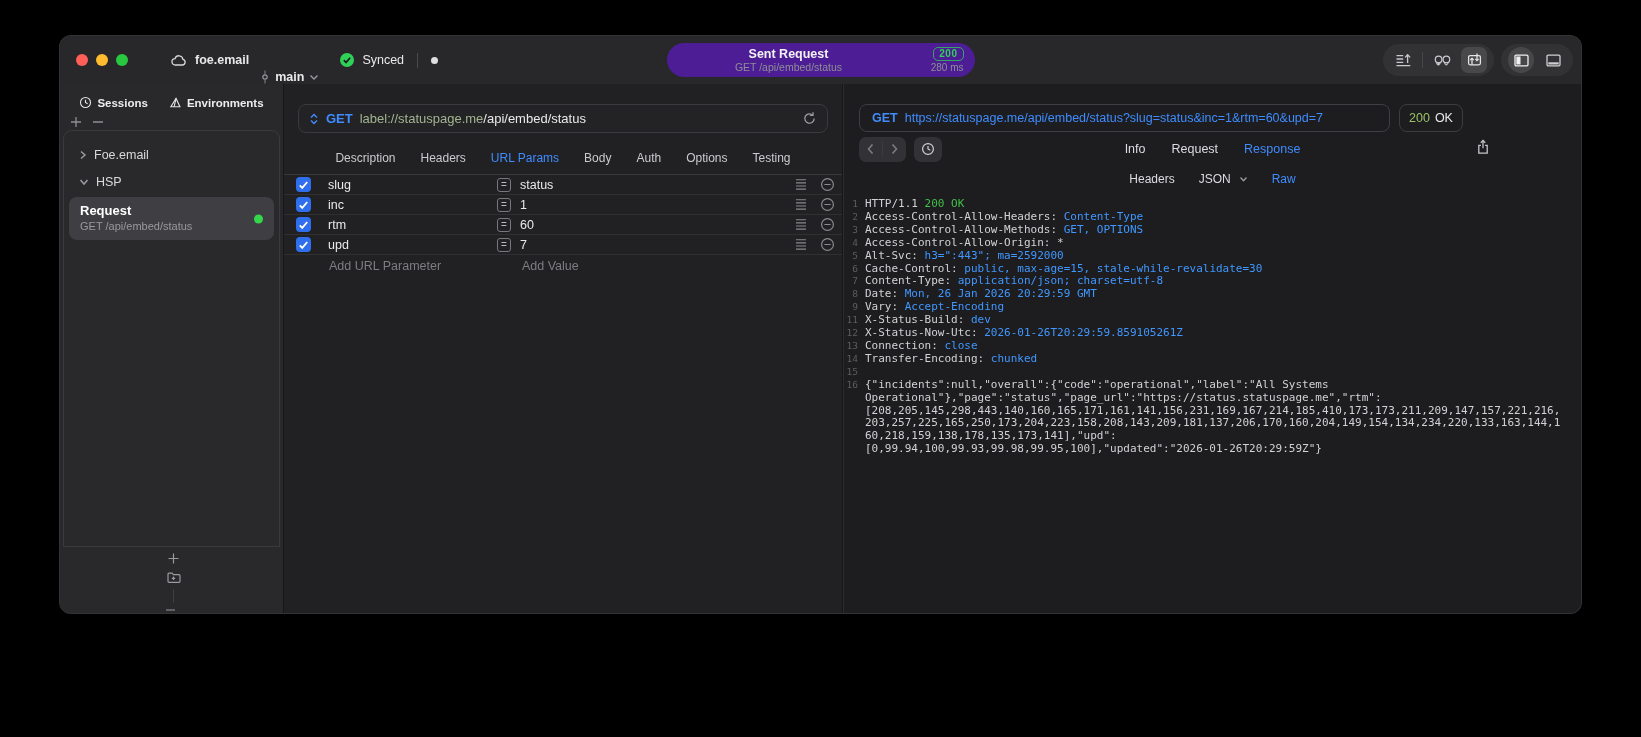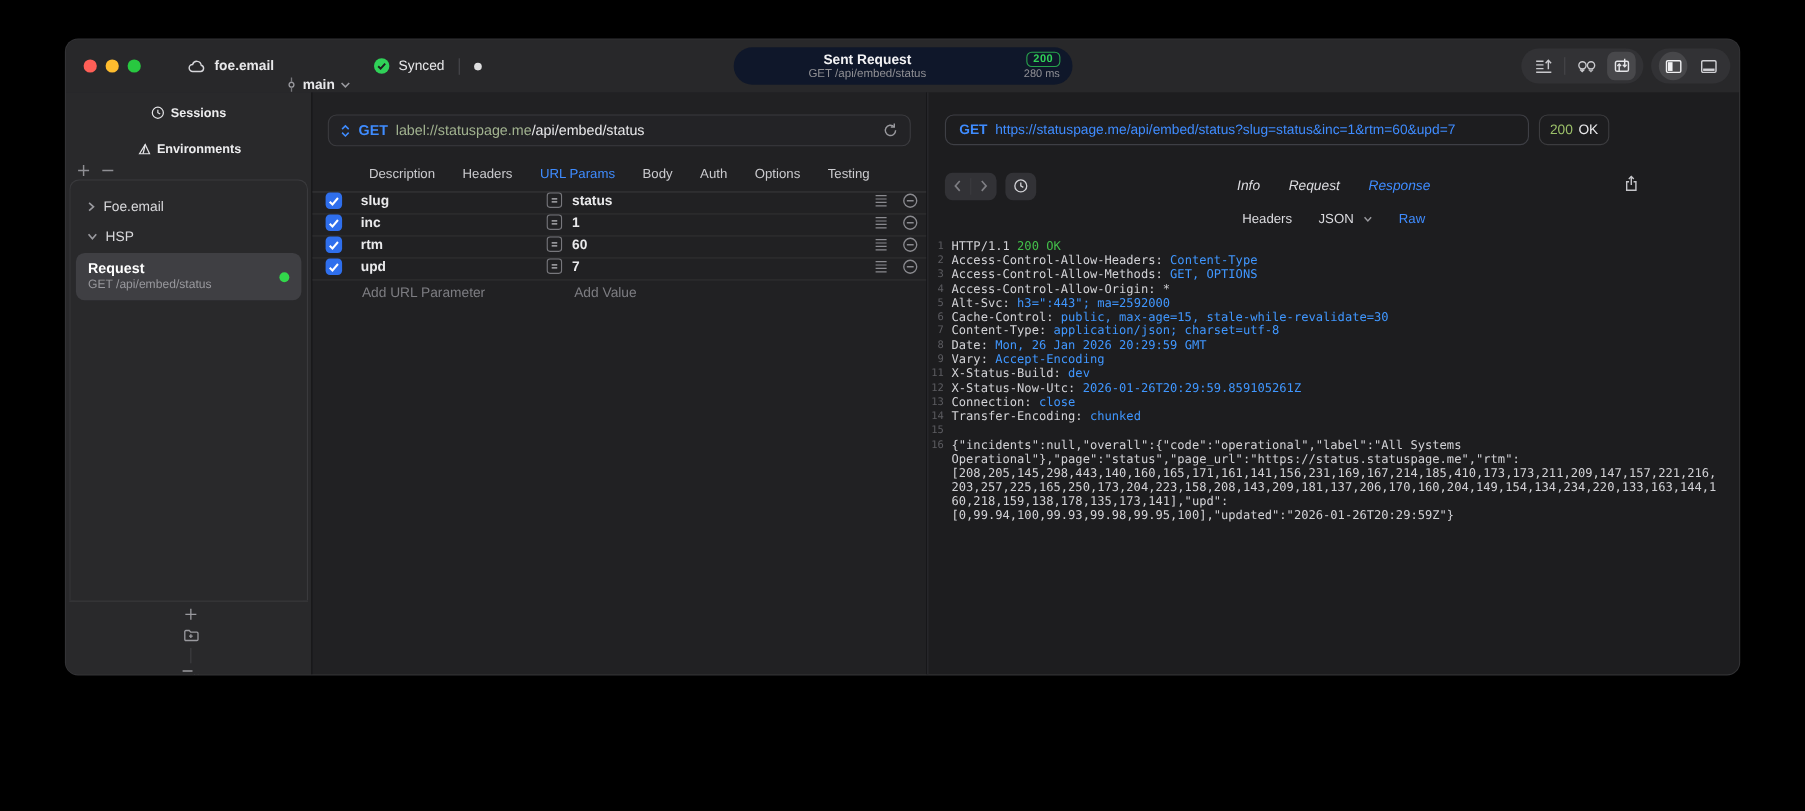--- a/index.html
+++ b/index.html
@@ -17,41 +17,41 @@
   .tl { width:12px; height:12px; border-radius:50%; }
   .tl.r { background:#ff5f57; } .tl.y { background:#febc2e; } .tl.g { background:#28c840; }
 
   .tb-left { position:absolute; left:110px; top:0; height:48px; display:flex; align-items:center; gap:7px; color:#e8e8ea; font-size:12.5px; }
   .tb-left .proj { font-weight:600; }
   .tb-left .branch { font-weight:600; margin-left:4px; }
   .tb-sep { width:1px; height:15px; background:#4a4a4e; margin:0 6px; }
   .tb-dot { width:7px; height:7px; border-radius:50%; background:#dededf; }
 
   .tb-center { position:absolute; left:50%; top:7px; transform:translateX(-50%); width:308px; height:34px;
-               background:#0f172a; border-radius:17px; }
+               background:#4c1d95; border-radius:17px; }
   .tc-main { position:absolute; left:0; right:64px; top:0; bottom:0; display:flex; flex-direction:column; align-items:center; justify-content:center; }
   .tc-title { font-size:12.5px; font-weight:600; color:#f2f2f4; line-height:14px; }
   .tc-sub { font-size:10.5px; color:#8f8f94; line-height:12px; }
   .tc-right { position:absolute; right:11px; top:4px; display:flex; flex-direction:column; align-items:flex-end; gap:1px; }
   .badge200 { font-size:10px; font-weight:700; color:#30d158; border:1px solid rgba(48,209,88,.75); border-radius:5px; padding:0 5px; line-height:12px; letter-spacing:.5px; }
   .tc-ms { font-size:10px; color:#8f8f94; }
 
   .tb-right { position:absolute; right:8px; top:8px; display:flex; gap:7px; align-items:center; }
   .tb-group { display:flex; align-items:center; background:#323235; border-radius:16px; height:32px; padding:0 7px; gap:6px; color:#c9c9cd; }
   .tb-ibtn { width:26px; height:26px; display:flex; align-items:center; justify-content:center; border-radius:7px; }
   .tb-ibtn.boxed { background:#48484b; }
   .tb-ibtn.round { background:#47474a; border-radius:50%; }
   .tb-gsep { width:1px; height:16px; background:#47474a; }
 
   
   .content { display:flex; height:564px; }
 
   
   .sidebar { width:223px; background:#29292b; display:flex; flex-direction:column; position:relative; }
-  .sb-tabs { display:flex; justify-content:center; gap:20px; margin-top:12px; align-items:center; color:#ededef; font-size:11.5px; font-weight:600;flex-direction:column; }
+  .sb-tabs { display:flex; justify-content:center; gap:20px; margin-top:12px; align-items:center; color:#ededef; font-size:11.5px; font-weight:600; }
   .sb-tab { display:flex; align-items:center; gap:5px; }
   .sb-pm { display:flex; gap:10px; margin:7px 0 2px 10px; color:#8f8f94; }
   .sb-box { flex:1; margin:0 3px; border:1px solid #3a3a3d; border-bottom:none; border-radius:9px 9px 0 0; padding-top:10px; overflow:hidden; }
   .tree-row { height:27px; display:flex; align-items:center; gap:7px; padding-left:15px; color:#d9d9dc; font-size:12.5px; font-weight:500; }
   .req-item { margin:2px 5px 0; background:#3f3f43; border-radius:8px; padding:6px 11px 7px; position:relative; }
   .req-title { font-size:13px; font-weight:700; color:#fff; line-height:16px; }
   .req-sub { font-size:11px; color:#98989d; line-height:14px; }
   .req-dot { position:absolute; right:11px; top:50%; transform:translateY(-50%); width:9px; height:9px; border-radius:50%; background:#32d74b; }
   .sb-bottom { border-top:1px solid #3a3a3d; margin:0 3px; padding:5px 5px 9px 9px; display:flex; align-items:center; gap:5px; color:#9a9a9f;flex-direction:column; }
   .sb-vsep { width:1px; height:14px; background:#3f3f43; }
@@ -65,21 +65,21 @@
   .u-host { color:#a2b390; }
   .u-path { color:#e9e9eb; }
   .urlbar .reload { margin-left:auto; color:#9a9a9f; }
 
   .etabs { display:flex; justify-content:center; gap:25px; margin-top:14px; height:22px; align-items:center; font-size:12px; color:#cbcbcf; }
   .tab.active { color:#3f8cff; }
 
   .ptable { margin-top:5px; border-top:1px solid #38383b; font-size:12.5px; }
   .phead { display:flex; height:21px; align-items:center; color:#8b8b90; font-size:11px; border-bottom:1px solid #333336; padding-left:45px; }
   .phc1 { width:193px; }
-  .prow { display:flex; align-items:flex-start; height:20px; border-bottom:1px solid #303033; padding:0 7px 0 12px;font-weight:bold; }
+  .prow { display:flex; align-items:center; height:20px; border-bottom:1px solid #303033; padding:0 7px 0 12px; }
   .cbx { width:15px; height:15px; border-radius:4px; background:#2f6fed; display:flex; align-items:center; justify-content:center; flex:none; }
   .pname { margin-left:17px; width:165px; color:#e9e9eb; }
   .eq { width:14px; height:14px; border:1px solid #77777c; border-radius:3px; color:#b9b9be; font-size:10px;
         display:flex; align-items:center; justify-content:center; margin-left:4px; flex:none; }
   .pval { margin-left:9px; flex:1; color:#e9e9eb; }
   .rowicons { display:flex; align-items:center; gap:13px; color:#8a8a8f; }
   .addrow { display:flex; height:22px; align-items:center; color:#7d7d82; padding-left:45px; }
   .addrow .a1 { width:193px; }
 
   .efoot { position:absolute; left:0; right:0; bottom:0; height:17px; background:#232326; border-top:1px solid #0f0f11;
@@ -95,21 +95,21 @@
   
   .viewer { flex:1; background:#1d1d1f; border-left:1px solid #2c2c2f; display:flex; flex-direction:column; position:relative; }
   .vtop { display:flex; align-items:center; margin:20px 15px 0; gap:9px; }
   .vurl { width:531px; height:28px; border:1px solid #3e3f45; border-radius:8px; display:flex; align-items:center;
           padding:0 12px; gap:7px; font-size:12.5px; white-space:nowrap; overflow:hidden; }
   .vurl .m { color:#3f8cff; font-weight:700; }
   .vurl .u { color:#3f8cff; }
   .vstatus { width:64px; height:28px; border:1px solid #3c3c3f; border-radius:8px; display:flex; align-items:center; justify-content:center; gap:5px; font-size:12.5px; flex:none; }
   .vstatus .c { color:#9cc069; } .vstatus .t { color:#e9e9eb; }
 
-  .vnav { position:relative; margin:24px 15px 0; height:26px; display:flex; align-items:center;font-style:italic; }
+  .vnav { position:relative; margin:4px 15px 0; height:26px; display:flex; align-items:center; }
   .navgroup { display:flex; background:#323236; border-radius:7px; height:25px; overflow:hidden; }
   .navbtn { width:23px; display:flex; align-items:center; justify-content:center; color:#7e7e83; }
   .navgsep { width:1px; background:#3c3c40; margin:5px 0; }
   .clockbtn { margin-left:8px; width:28px; height:25px; background:#323236; border-radius:7px; display:flex; align-items:center; justify-content:center; color:#d2d2d6; }
   .vtabs { position:absolute; left:0; right:0; top:0; bottom:0; display:flex; justify-content:center; gap:26px; align-items:center; font-size:12.5px; color:#dcdce0; pointer-events:none; }
   .vshare { position:absolute; right:76px; top:3px; color:#c5c5c9; }
   .vsub { display:flex; justify-content:center; gap:24px; margin-top:7px; height:20px; align-items:center; font-size:12px; color:#dcdce0; }
   .vsub .tab { display:flex; align-items:center; gap:4px; }
 
   .resp { flex:1; margin-top:9px; font-family:"DejaVu Sans Mono", monospace; font-size:11px; overflow:hidden; }

